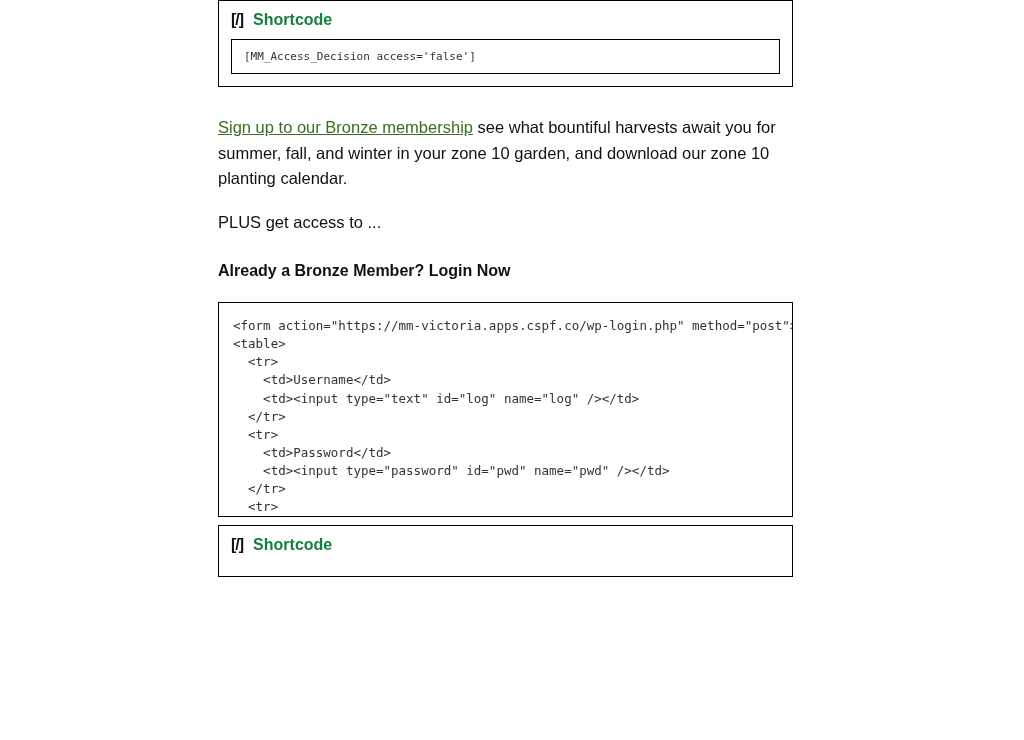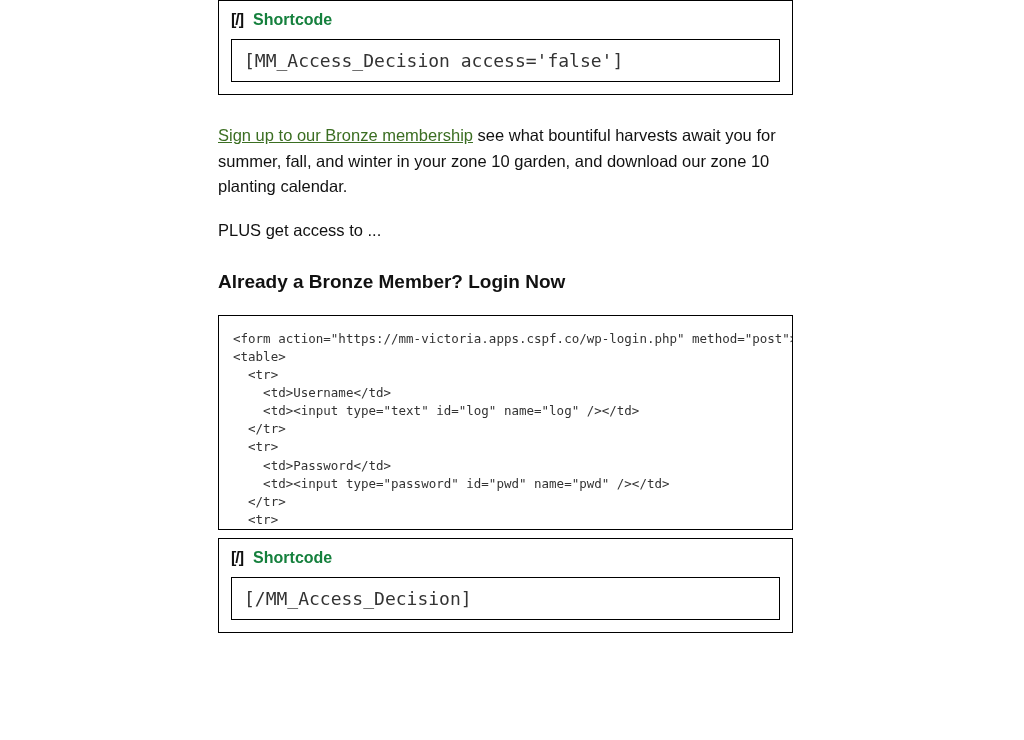--- a/index.html
+++ b/index.html
@@ -34,21 +34,21 @@
     .block-label {
       font-size: 16px;
       font-weight: 700;
       color: #15803d;
     }
     .shortcode-input {
       width: 100%;
       padding: 10px 12px;
       border: 1px solid #000;
       font-family: ui-monospace, SFMono-Regular, Menlo, Consolas, monospace;
-      font-size: 18px;
+      font-size: 11px;
       color: #333;
       background: #fff;
     }
     .prose {
       margin-top: 28px;
       font-size: 16.5px;
       line-height: 1.55;
       color: #111;
     }
     .prose p { margin-bottom: 18px; }
@@ -62,21 +62,21 @@
       padding-left: 38px;
       margin-top: 20px;
       margin-bottom: 24px;
     }
     .prose ul li {
       margin-bottom: 6px;
       font-size: 16.5px;
     }
     .subhead {
       font-weight: 700;
-      font-size: 19px;
+      font-size: 16px;
       margin-top: 24px;
       margin-bottom: 20px;
     }
     .code-block {
       border: 1px solid #000;
       padding: 14px 14px;
       font-family: ui-monospace, SFMono-Regular, Menlo, Consolas, monospace;
       font-size: 12.5px;
       line-height: 1.45;
       color: #333;
@@ -118,16 +118,15 @@
     &lt;td&gt;Password&lt;/td&gt;
     &lt;td&gt;&lt;input type="password" id="pwd" name="pwd" /&gt;&lt;/td&gt;
   &lt;/tr&gt;
   &lt;tr&gt;</div>
 
   <div class="block">
     <div class="block-header">
       <span class="shortcode-icon">[/]</span>
       <span class="block-label">Shortcode</span>
     </div>
-    <input class="shortcode-input" type="text" value="[/MM_Access_Decision]" style="">
   </div>
 
 </div>
 
 </body></html>

